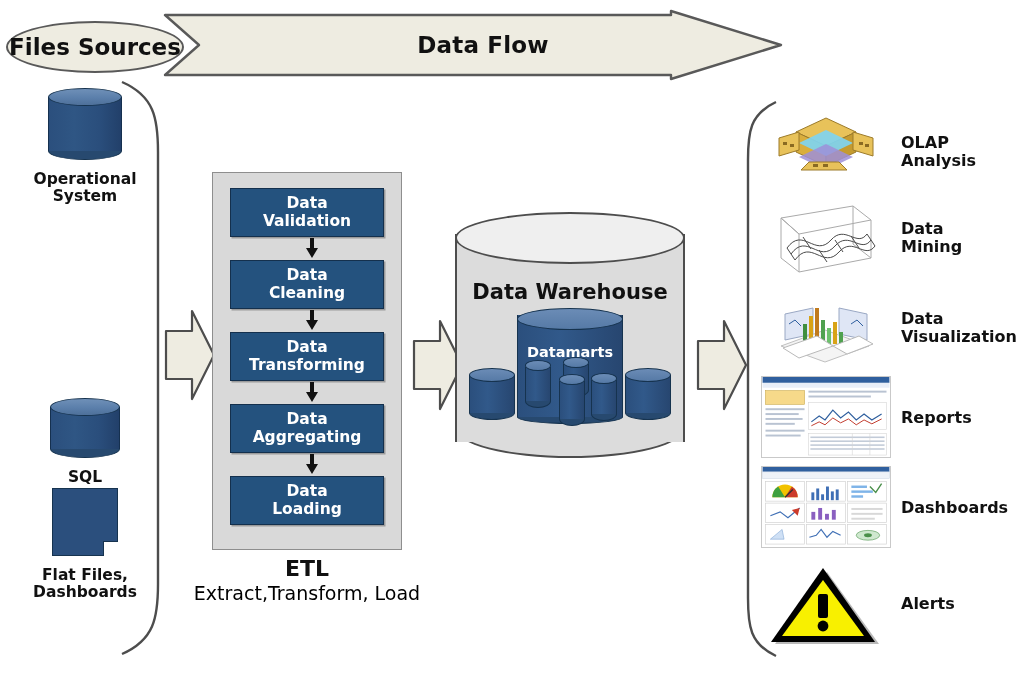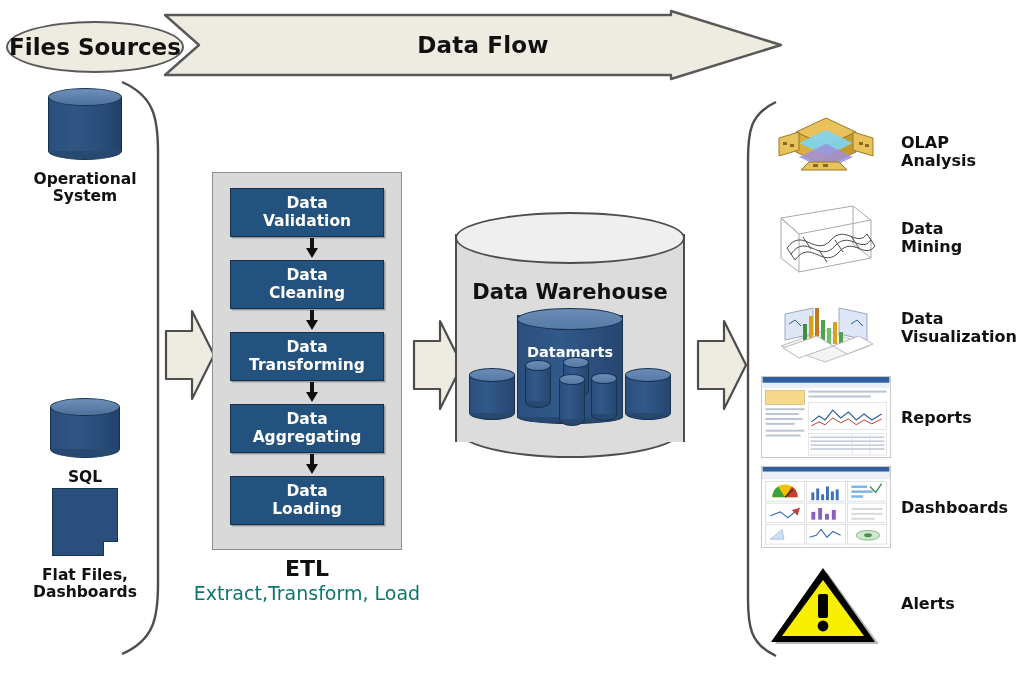--- a/index.html
+++ b/index.html
@@ -71,21 +71,21 @@
     white-space:pre-line;
     box-shadow:1.5px 1.5px 0 rgba(80,80,80,.45);
   }
   .etl-arrow{position:absolute;left:93px;width:14px;}
   #etl-title{
     left:212px;top:556px;width:190px;text-align:center;
     font-size:22px;font-weight:bold;
   }
   #etl-subtitle{
     left:182px;top:582px;width:250px;text-align:center;
-    font-size:19px;color:#0f766e;line-height:1.25;
+    font-size:19px;color:#000000;line-height:1.25;
   }
 
   
   #warehouse{left:455px;top:212px;width:230px;height:252px;}
   #wh-outer-body{
     position:absolute;left:0;top:22px;width:230px;height:208px;
     background:#dcdcdc;border-left:2px solid #4d4d4d;border-right:2px solid #4d4d4d;
     box-sizing:border-box;
   }
   #wh-outer-bottom{

